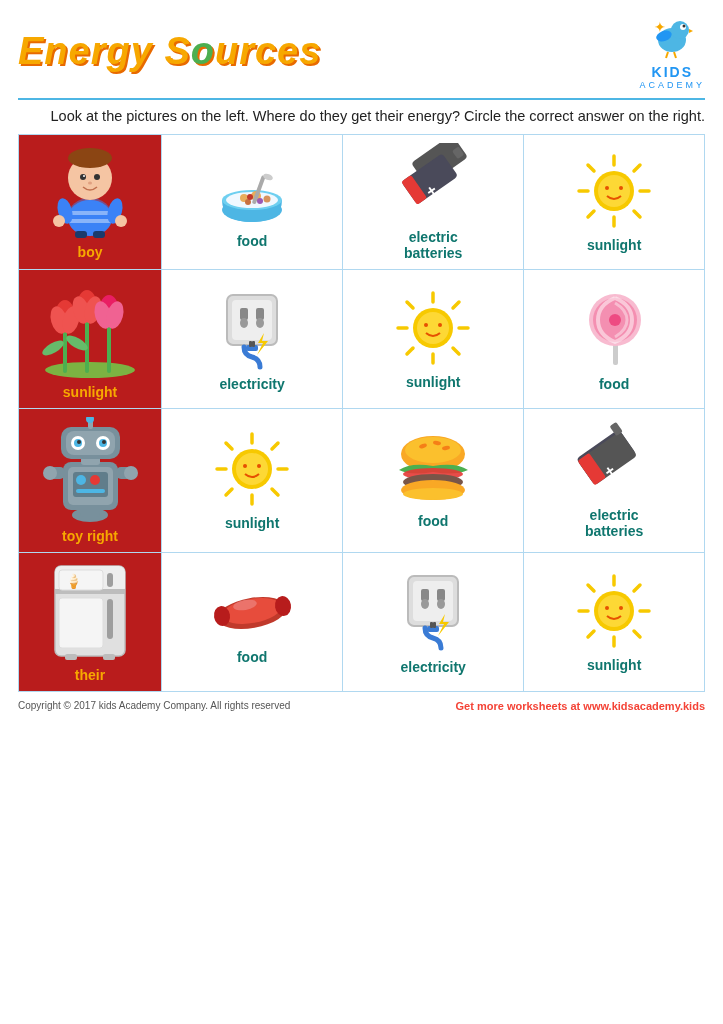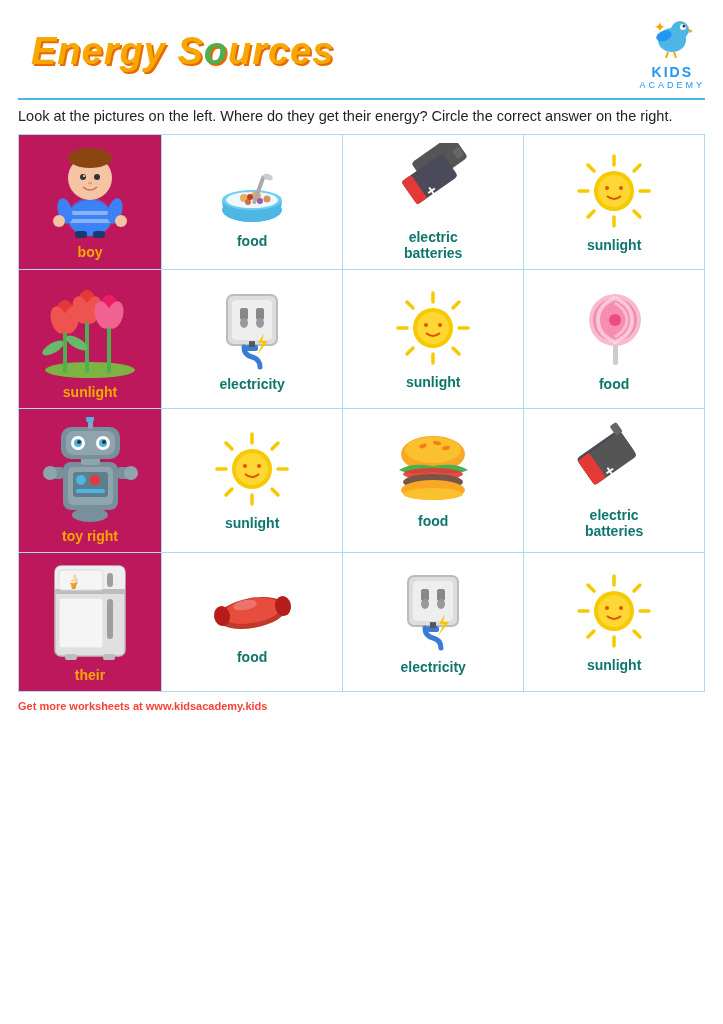--- a/index.html
+++ b/index.html
@@ -22,21 +22,20 @@
       justify-content: space-between;
       margin-bottom: 8px;
     }
     .title {
       font-size: 38px;
       font-weight: bold;
       color: #f7a800;
       text-shadow: 2px 2px 0 #e86a00;
       font-style: italic;
       letter-spacing: 1px;
-      margin-left: 13px;
     }
     .kids-logo {
       display: flex;
       flex-direction: column;
       align-items: center;
     }
     .kids-logo .logo-text {
       font-size: 14px;
       font-weight: 900;
       color: #2196F3;
@@ -63,40 +62,40 @@
     }
     .divider {
       border: none;
       border-top: 2px solid #4db6e4;
       margin: 6px 0;
     }
 
     
     .instruction {
       font-size: 14.5px;
-      text-align: left;
+      text-align: right;
       color: #222;
       line-height: 1.5;
       margin-bottom: 6px;
     }
 
     
     .worksheet-table {
       width: 100%;
       border-collapse: collapse;
     }
     .worksheet-table td {
       border: 1.5px solid #b0d8f0;
       vertical-align: middle;
       text-align: center;
       padding: 8px 4px;
     }
     .worksheet-table td.subject-cell {
       width: 145px;
-      background: #be185d;
+      background: #b91c1c;
     }
     .worksheet-table td.answer-cell {
       width: 188px;
     }
 
     .cell-content {
       display: flex;
       flex-direction: column;
       align-items: center;
       gap: 4px;
@@ -552,16 +551,17 @@
             </svg>
             <div class="cell-label">sunlight</div>
           </div>
         </td>
       </tr>
 
     </tbody>
   </table>
 
   <div class="footer">
+    <span>Copyright © 2017 kids Academy Company. All rights reserved</span>
     <span class="right-link">Get more worksheets at www.kidsacademy.kids</span>
   </div>
 
 </div>
 
 </body></html>

